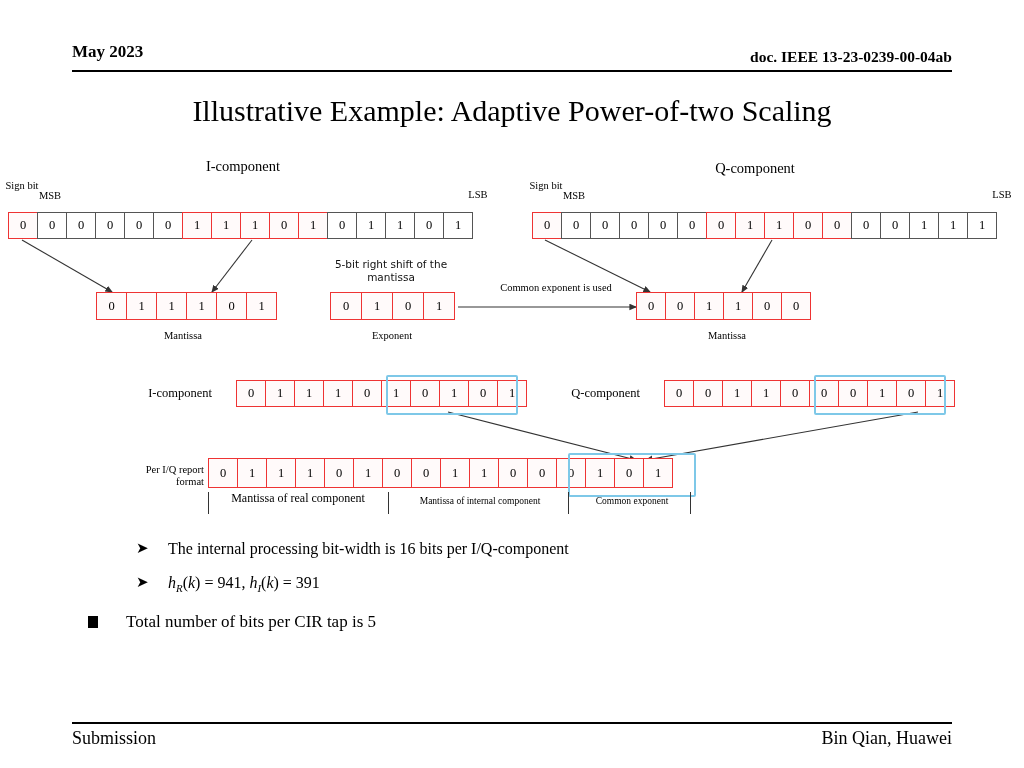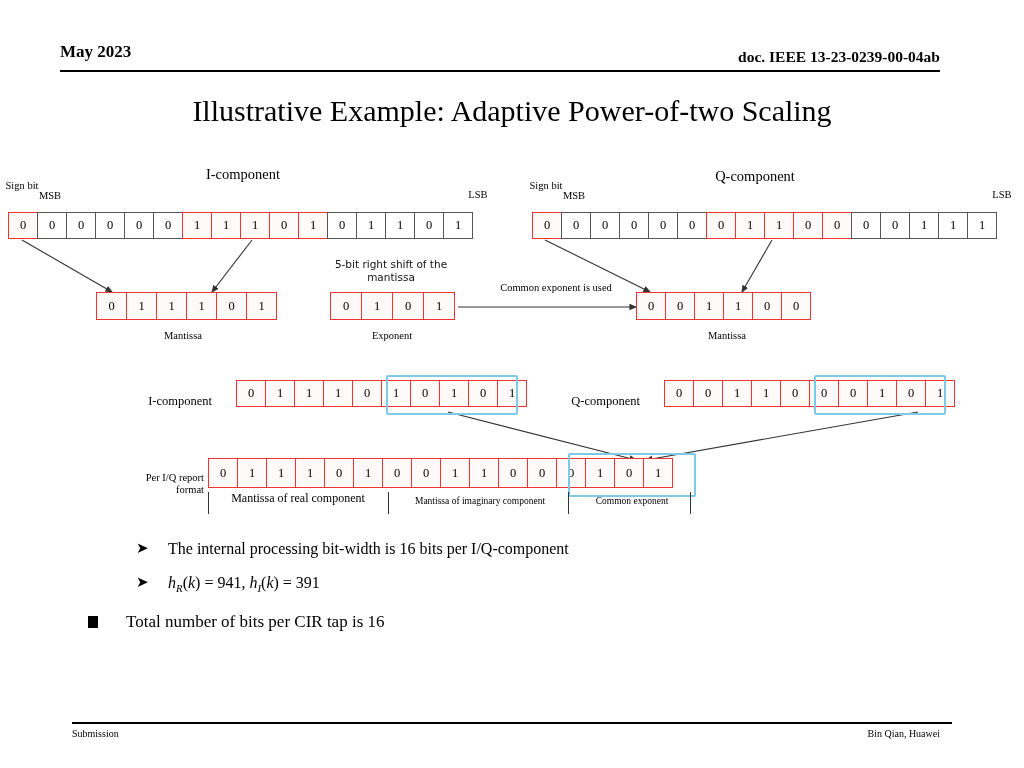--- a/index.html
+++ b/index.html
@@ -10,21 +10,21 @@
     width: 1024px; height: 768px;
     position: relative;
     font-family: "Liberation Serif", "DejaVu Serif", serif;
     color: #000000;
     overflow: hidden;
   }
   .abs { position: absolute; }
 
   
   #slide-header {
-    left: 60px; top: 42px; width: 880px; height: 30px;
+    left: 72px; top: 42px; width: 880px; height: 30px;
   }
   #header-date {
     position: absolute; left: 0; top: 0;
     font-weight: bold; font-size: 17px;
     font-family: "Liberation Serif", serif;
   }
   #header-doc {
     position: absolute; right: 0; top: 6px;
     font-weight: bold; font-size: 15.5px;
     font-family: "Liberation Serif", serif;
@@ -56,21 +56,20 @@
   .cell:first-child { margin-left: 0; }
   .cell.red { border-color: #ee3333; }
   .cell.red { background: #fffafa; }
 
   .rowlabel {
     position: absolute;
     font-size: 12.5px;
     font-family: "Liberation Serif", serif;
     text-align: center;
     line-height: 1.12;
-    margin-top: 8px;
   }
   .smalllabel {
     position: absolute;
     font-size: 10.5px;
     font-family: "Liberation Serif", serif;
     text-align: center;
     line-height: 1.15;
   }
   .tinysans {
     position: absolute;
@@ -126,26 +125,26 @@
 
   
   #footer-rule {
     left: 72px; top: 722px; width: 880px;
     border-top: 2.2px solid #000;
   }
   #slide-footer {
     left: 72px; top: 728px; width: 880px; height: 22px;
   }
   #slide-footer > div {
-    position: absolute; top: 0; font-size: 10px;
+    position: absolute; top: 0; font-size: 18px;
     font-family: "Liberation Serif", serif;
   }
   #footer-left { left: 0; }
   #footer-center { left: 0; width: 880px; text-align: center; }
-  #footer-right { right: 12px; }
+  #footer-right { right: 0; }
 </style>
 </head>
 <body>
 
 <div class="abs" id="slide-header">
   <div id="header-date">May 2023</div>
   <div id="header-doc">doc. IEEE 13-23-0239-00-04ab</div>
   <div id="header-rule"></div>
 </div>
 
@@ -306,28 +305,28 @@
       <div class="cell red" style="width: 30px; height: 30px;">1</div>
     </div>
   <div class="cyanbox" style="left:568px;top:453px;width:124px;height:40px;"></div>
 
   <div class="tick" style="left:208px;top:492px;height:22px;"></div>
   <div class="tick" style="left:388px;top:492px;height:22px;"></div>
   <div class="tick" style="left:568px;top:492px;height:22px;"></div>
   <div class="tick" style="left:690px;top:492px;height:22px;"></div>
 
   <div class="smalllabel" style="left:222px;top:492px;width:152px;font-size:12px;">Mantissa of real component</div>
-  <div class="smalllabel" style="left:404px;top:496px;width:152px;font-size:9.5px;">Mantissa of imaginary component</div>
+  <div class="smalllabel" style="left:404px;top:496px;width:152px;font-size:9.5px;">Mantissa of internal component</div>
   <div class="smalllabel" style="left:578px;top:496px;width:108px;font-size:9.5px;">Common exponent</div>
 </div>
 
 <div class="abs" id="bullets">
     <div class="b2"><span class="ar">➤</span><span>The internal processing bit-width is 16 bits per I/Q-component</span></div>
     <div class="b2"><span class="ar">➤</span><span><span class="mathi">h</span><sub>R</sub>(<span class="mathi">k</span>) = 941, <span class="mathi">h</span><sub>I</sub>(<span class="mathi">k</span>) = 391</span></div>
     <div class="b1"><span class="sq"></span></div>
-    <div class="b1"><span class="sq"></span><span>Total number of bits per CIR tap is 16</span></div>
+    <div class="b1"><span class="sq"></span><span>Total number of bits per CIR tap is 5</span></div>
   </div>
 
 <div class="abs" id="footer-rule"></div>
 <div class="abs" id="slide-footer">
   <div id="footer-left">Submission</div>
   <div id="footer-right">Bin Qian, Huawei</div>
 </div>
 
 </body></html>

